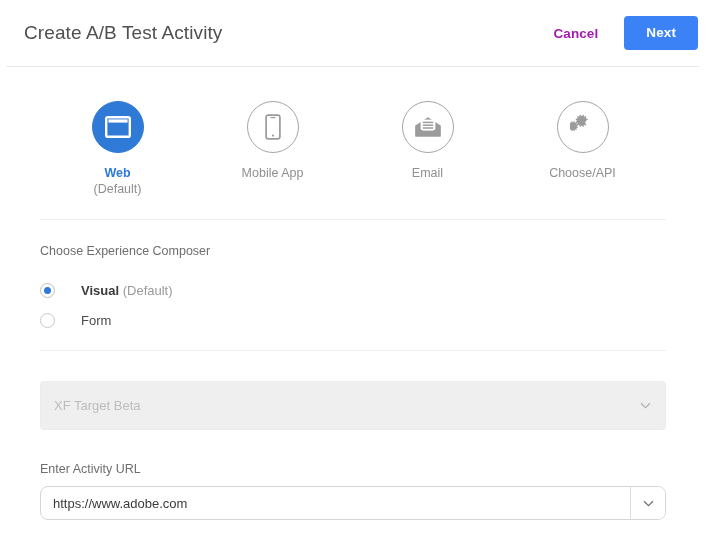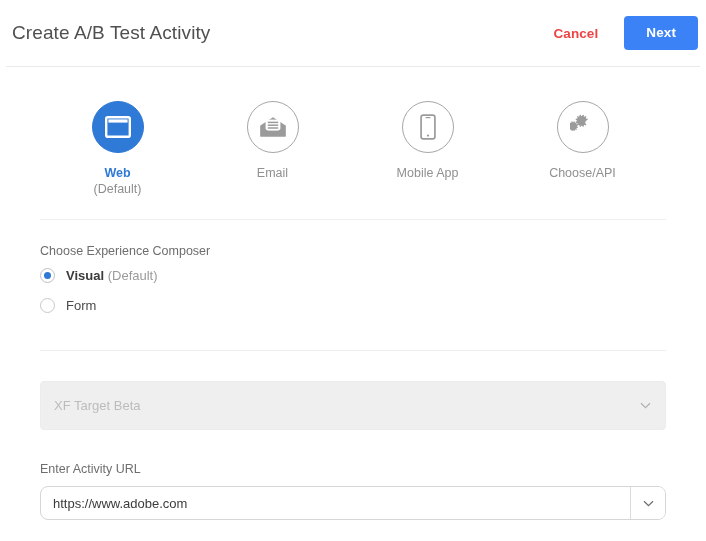--- a/index.html
+++ b/index.html
@@ -14,21 +14,21 @@
     color: #4b4b4b;
     overflow: hidden;
   }
 
   
   .header {
     position: relative;
     height: 66px;
     display: flex;
     align-items: center;
-    padding: 0 8px 0 12px;
+    padding: 0 8px 0 24px;
     box-sizing: border-box;
   }
   .page-title {
     font-size: 19px;
     color: #505050;
     font-weight: 400;
     letter-spacing: 0.1px;
     white-space: nowrap;
   }
   .header-actions {
@@ -36,21 +36,21 @@
     display: flex;
     align-items: center;
     gap: 18px;
   }
   .btn-cancel {
     background: transparent;
     border: none;
     font-family: "Liberation Sans", sans-serif;
     font-size: 13.5px;
     font-weight: 700;
-    color: #ef4444;
+    color: #a21caf;
     cursor: pointer;
     padding: 6px 8px;
     letter-spacing: 0.1px;
   }
   .btn-next {
     background: #3b82f6;
     border: none;
     border-radius: 4px;
     color: #ffffff;
     font-family: "Liberation Sans", sans-serif;
@@ -130,24 +130,25 @@
   .field-label {
     font-size: 12.5px;
     color: #6e6e6e;
     margin-bottom: 10px;
     display: block;
   }
   .composer-block { padding-top: 24px; padding-bottom: 22px; }
 
   .radio-row {
     display: flex;
-    align-items: flex-start;
+    align-items: flex-end;
     height: 30px;
     cursor: pointer;
     user-select: none;
+    gap: 15px;
   }
   .radio-mark {
     width: 15px;
     height: 15px;
     border-radius: 50%;
     border: 1.5px solid #c9c9c9;
     background: #ffffff;
     box-sizing: border-box;
     margin-right: 11px;
     display: flex;
@@ -246,48 +247,48 @@
     </div>
     <div class="channel-labels">
       <span class="channel-label">Web</span>
       <span class="channel-sublabel">(Default)</span>
     </div>
   </div>
 
   <div class="channel">
     <div class="channel-circle">
       <span>
+        <svg class="icon-svg" width="16" height="26" viewBox="0 0 16 26">
+          <rect x="1.1" y="1.1" width="13.8" height="23.8" rx="2.2" ry="2.2" fill="none" stroke="#9b9b9b" stroke-width="1.7"></rect>
+          <line x1="5.6" y1="3.6" x2="10.4" y2="3.6" stroke="#9b9b9b" stroke-width="1.2"></line>
+          <circle cx="8" cy="21.6" r="1.1" fill="#9b9b9b"></circle>
+        </svg>
+      </span>
+    </div>
+    <div class="channel-labels">
+      <span class="channel-label">Mobile App</span>
+      <span class="channel-sublabel"></span>
+    </div>
+  </div>
+
+  <div class="channel">
+    <div class="channel-circle">
+      <span>
         <svg class="icon-svg" width="28" height="22" viewBox="0 0 28 22">
           <path d="M14 1.2 L26.6 9.6 L26.6 20.4 L1.4 20.4 L1.4 9.6 Z" fill="#9b9b9b"></path>
           <rect x="6.6" y="3.6" width="14.8" height="11" fill="#ffffff"></rect>
           <line x1="8.8" y1="6.4" x2="19.2" y2="6.4" stroke="#9b9b9b" stroke-width="1.5"></line>
           <line x1="8.8" y1="9.2" x2="19.2" y2="9.2" stroke="#9b9b9b" stroke-width="1.5"></line>
           <line x1="8.8" y1="12" x2="19.2" y2="12" stroke="#9b9b9b" stroke-width="1.5"></line>
           <path d="M1.4 9.6 L14 18.4 L26.6 9.6 L26.6 20.4 L1.4 20.4 Z" fill="#9b9b9b"></path>
         </svg>
       </span>
     </div>
     <div class="channel-labels">
       <span class="channel-label">Email</span>
-      <span class="channel-sublabel"></span>
-    </div>
-  </div>
-
-  <div class="channel">
-    <div class="channel-circle">
-      <span>
-        <svg class="icon-svg" width="16" height="26" viewBox="0 0 16 26">
-          <rect x="1.1" y="1.1" width="13.8" height="23.8" rx="2.2" ry="2.2" fill="none" stroke="#9b9b9b" stroke-width="1.7"></rect>
-          <line x1="5.6" y1="3.6" x2="10.4" y2="3.6" stroke="#9b9b9b" stroke-width="1.2"></line>
-          <circle cx="8" cy="21.6" r="1.1" fill="#9b9b9b"></circle>
-        </svg>
-      </span>
-    </div>
-    <div class="channel-labels">
-      <span class="channel-label">Mobile App</span>
       <span class="channel-sublabel"></span>
     </div>
   </div>
 
   <div class="channel">
     <div class="channel-circle">
       <span>
         <svg class="icon-svg" width="26" height="26" viewBox="0 0 26 26">
           <g fill="#9b9b9b">
             <path d="M16.8 3.4 l2.1 .45 -.25 2.0 1.35 .78 1.6-1.25 1.5 1.5 -1.25 1.6 .78 1.35 2.0-.25 .45 2.1 -1.9 .72 0 1.56 1.9 .72 -.45 2.1 -2.0-.25 -.78 1.35 1.25 1.6 -1.5 1.5 -1.6-1.25 -1.35 .78 .25 2.0 -2.1 .45 -.72-1.9 -1.56 0 -.72 1.9 -2.1-.45 .25-2.0 -1.35-.78 -1.6 1.25 -1.5-1.5 1.25-1.6 -.78-1.35 -2.0 .25 -.45-2.1 1.9-.72 0-1.56 -1.9-.72 .45-2.1 2.0 .25 .78-1.35 -1.25-1.6 1.5-1.5 1.6 1.25 1.35-.78 -.25-2.0 2.1-.45 .72 1.9 1.56 0 z" transform="translate(2.2,-1.4) scale(0.62)"></path>

